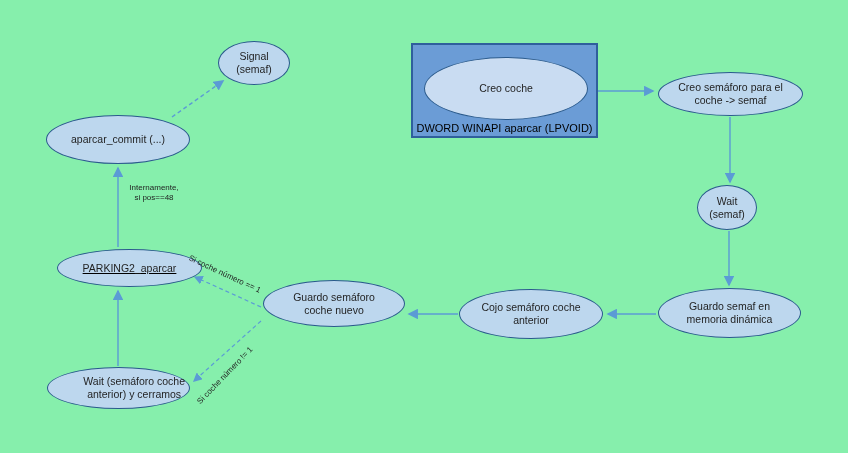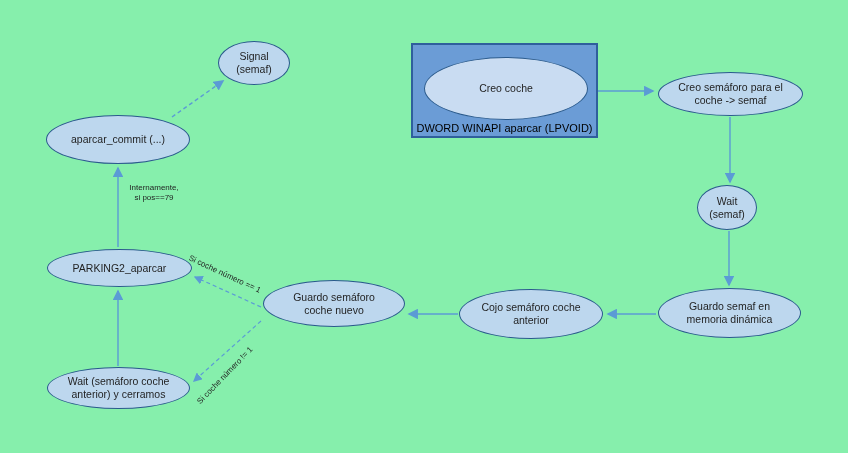--- a/index.html
+++ b/index.html
@@ -83,22 +83,22 @@
     left: 199px; top: 398px;
     transform: rotate(-46deg);
   }
   #label-internamente {
     left: 118px; top: 183px;
     width: 72px;
   }
   
   #node-signal          { left: 218px; top: 41px;  width: 72px;  height: 44px; }
   #node-aparcar-commit  { left: 46px;  top: 115px; width: 144px; height: 49px; }
-  #node-parking2        { left: 47px;  top: 249px; width: 145px; height: 38px; }
-  #node-wait-anterior   { left: 47px;  top: 367px; width: 143px; height: 42px; }
+  #node-parking2        { left: 57px;  top: 249px; width: 145px; height: 38px; text-decoration: underline; }
+  #node-wait-anterior   { left: 47px;  top: 367px; width: 143px; height: 42px; justify-content: flex-end; }
   #node-creo-semaforo   { left: 658px; top: 72px;  width: 145px; height: 44px; align-items: center; }
   #node-wait-semaf      { left: 697px; top: 185px; width: 60px;  height: 45px; }
   #node-guardo-semaf    { left: 658px; top: 288px; width: 143px; height: 50px; }
   #node-cojo-semaforo   { left: 459px; top: 289px; width: 144px; height: 50px; }
   #node-guardo-nuevo    { left: 263px; top: 280px; width: 142px; height: 47px; }
 </style>
 </head>
 <body>
 
 <div id="canvas">
@@ -175,17 +175,17 @@
     <span class="node-label">Guardo semaf en
 memoria dinámica</span>
   </div>
 
   <div class="node" id="node-guardo-nuevo">
     <span class="node-label">Guardo semáforo
 coche nuevo</span>
   </div>
 
   <div class="edge-label" id="label-internamente">Internamente,
-si pos==79</div>
+si pos==48</div>
   <div class="edge-label rotated" id="label-si-igual">Si coche número == 1</div>
   <div class="edge-label rotated" id="label-si-distinto">Si coche número != 1</div>
 
 </div>
 
 </body></html>

